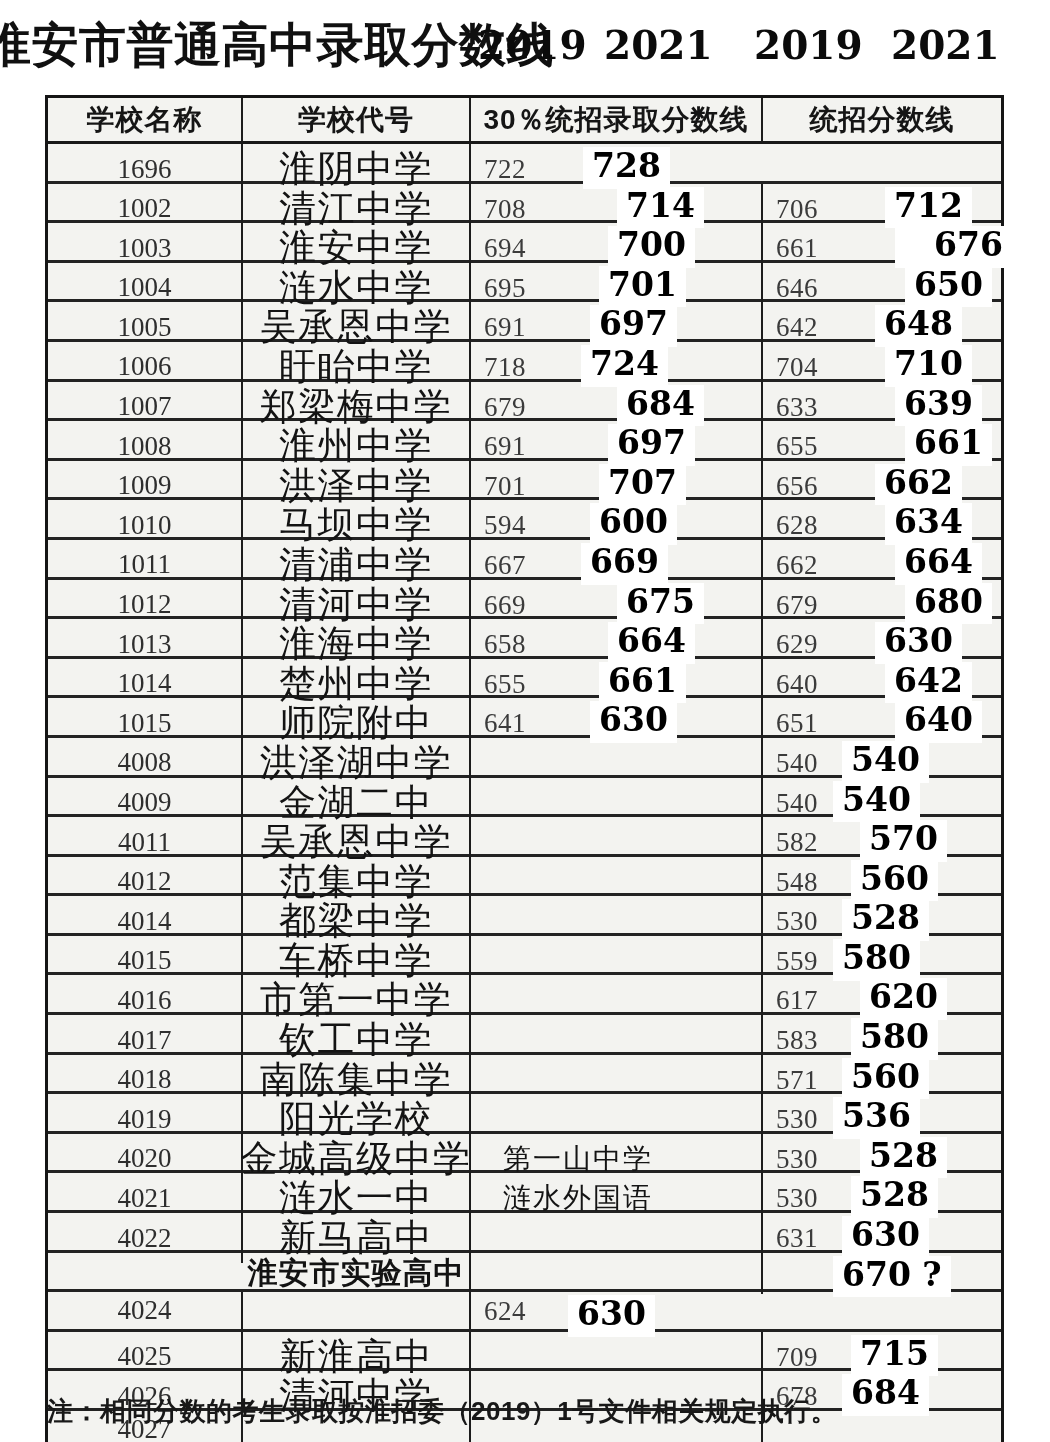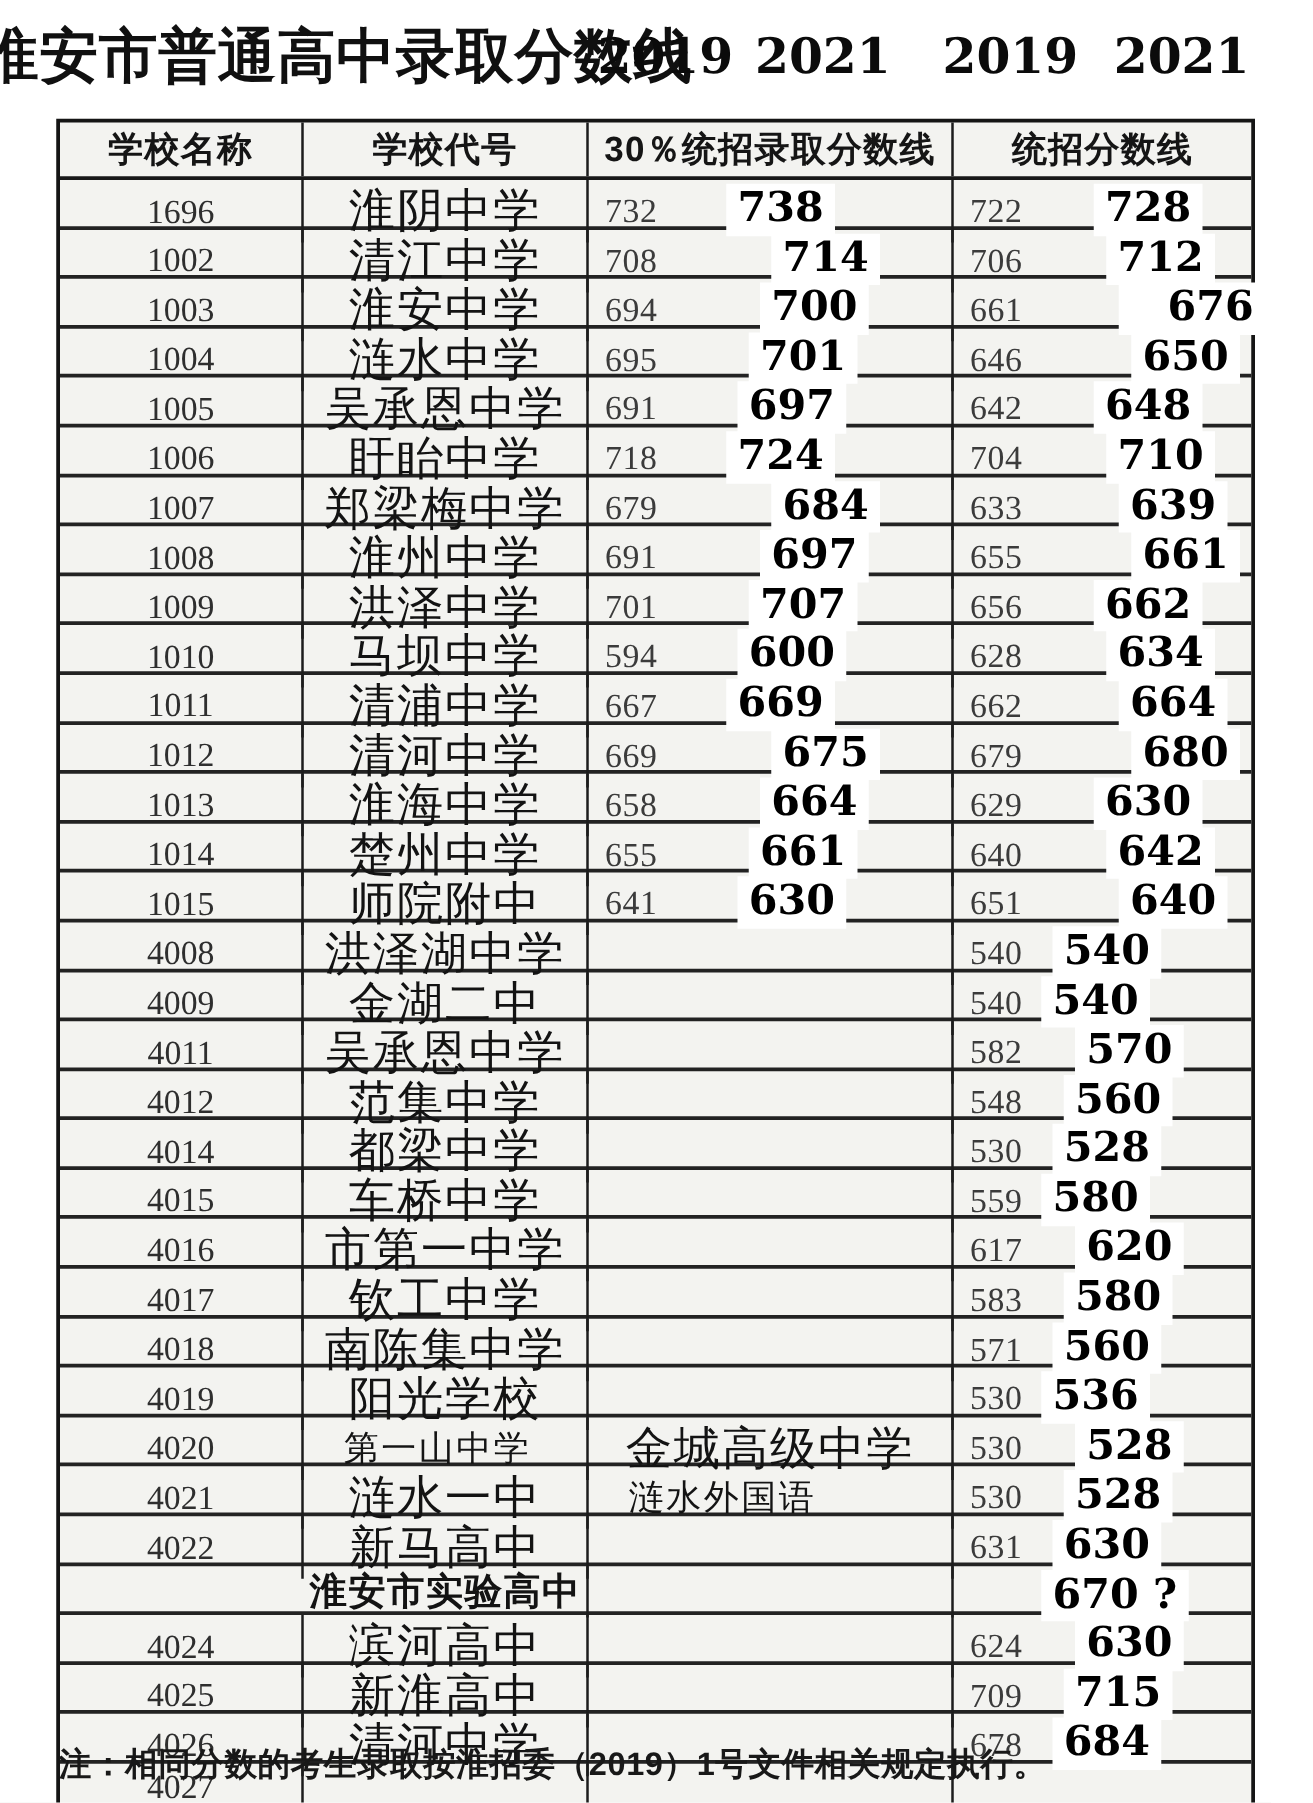--- a/index.html
+++ b/index.html
@@ -98,25 +98,20 @@
     <div class="t-head">
       <div class="h-cell">学校名称</div>
       <div class="h-cell">学校代号</div>
       <div class="h-cell">30％统招录取分数线</div>
       <div class="h-cell">统招分数线</div>
     </div>
     <div id="tbody">
         <div class="t-row">
     <div class="cell c-code">1696</div>
     <div class="cell c-name">淮阴中学</div>
-    <div class="cell c-s30">
-      <span class="v19">732</span>
-      <span class="v21" style="left: 110px;">738</span>
-
-    </div>
     <div class="cell c-tz">
       <span class="v19">722</span>
       <span class="v21" style="left: 112px;">728</span>
     </div>
   </div>
         <div class="t-row">
     <div class="cell c-code">1002</div>
     <div class="cell c-name">清江中学</div>
     <div class="cell c-s30">
       <span class="v19">708</span>
@@ -422,25 +417,25 @@
       
       
     </div>
     <div class="cell c-tz">
       <span class="v19">530</span>
       <span class="v21" style="left: 70px;">536</span>
     </div>
   </div>
         <div class="t-row">
     <div class="cell c-code">4020</div>
+    <div class="cell c-name">金城高级中学</div>
     <div class="cell c-s30">
 
       <span class="c3text">第一山中学</span>
     </div>
-    <div class="cell c-name">金城高级中学</div>
     <div class="cell c-tz">
       <span class="v19">530</span>
       <span class="v21" style="left: 97px;">528</span>
     </div>
   </div>
         <div class="t-row">
     <div class="cell c-code">4021</div>
     <div class="cell c-name">涟水一中</div>
     <div class="cell c-s30">
 
@@ -472,21 +467,20 @@
       
       
     </div>
     <div class="cell c-tz">
 
       <span class="v21" style="left: 70px;">670 ?</span>
     </div>
   </div>
         <div class="t-row">
     <div class="cell c-code">4024</div>
-    <div class="cell c-name">滨河高中</div>
     <div class="cell c-s30">
       
       
       
     </div>
     <div class="cell c-tz">
       <span class="v19">624</span>
       <span class="v21" style="left: 97px;">630</span>
     </div>
   </div>

